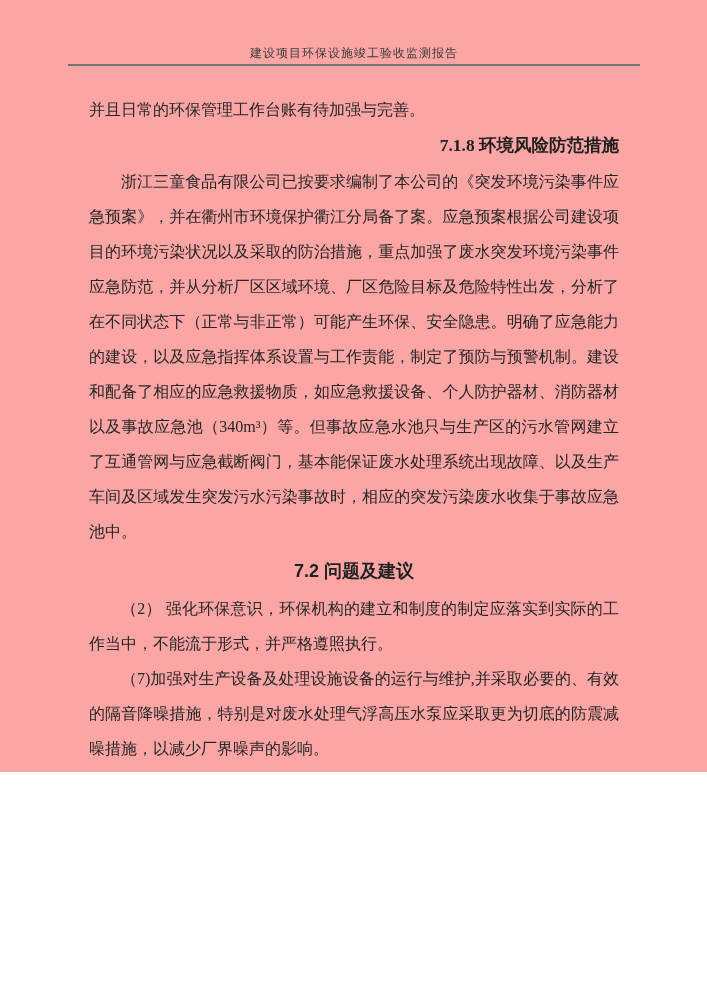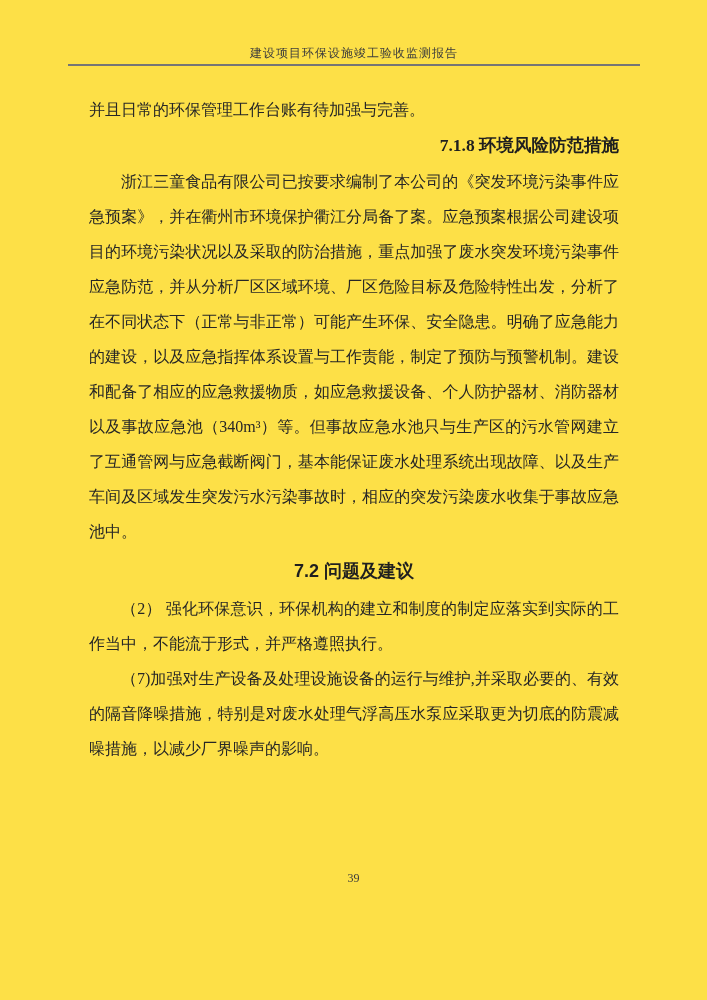--- a/index.html
+++ b/index.html
@@ -3,22 +3,22 @@
 <meta charset="utf-8">
 <style>
   html, body {
     margin: 0;
     padding: 0;
     background: #ffffff;
   }
   .page {
     position: relative;
     width: 707px;
-    height: 1000px;
-    background: #fde047;
+    height: 772px;
+    background: #fca5a5;
     font-family: "Liberation Serif", serif;
     color: #262626;
     overflow: hidden;
     box-sizing: border-box;
   }
   .header {
     position: absolute;
     top: 0;
     left: 68px;
     width: 572px;

